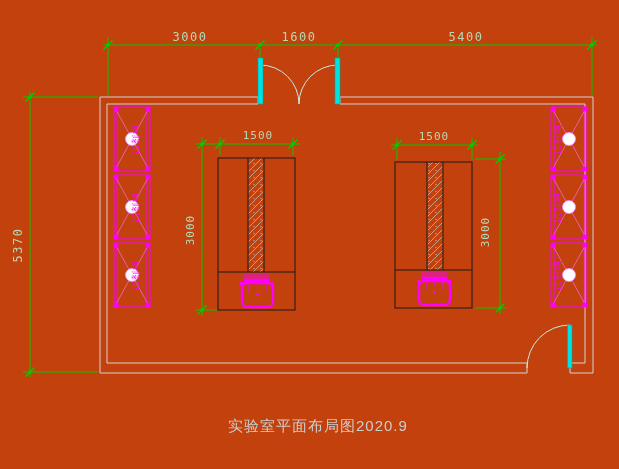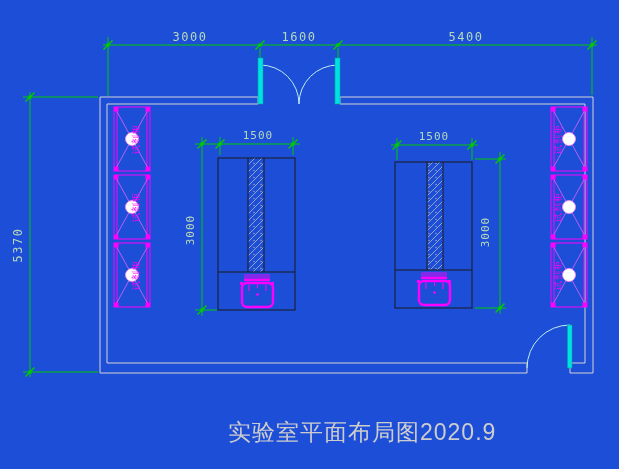--- a/index.html
+++ b/index.html
@@ -1,28 +1,28 @@
 <!DOCTYPE html>
 <html><head>
 <meta charset="utf-8">
 <style>
   html,body{margin:0;padding:0;background:#ffffff;}
-  .canvas{position:relative;width:619px;height:469px;background:#1d4ed8;overflow:hidden;
+  .canvas{position:relative;width:619px;height:469px;background:#c2410c;overflow:hidden;
           font-family:"Liberation Sans",sans-serif;}
   svg{position:absolute;left:0;top:0;}
   .dim-text{font-family:"DejaVu Sans Mono",monospace;font-size:12px;letter-spacing:1.5px;
             fill:#b6d9b6;text-anchor:middle;}
   .dim-text-sm{font-family:"DejaVu Sans Mono",monospace;font-size:11px;letter-spacing:1px;
             fill:#b6d9b6;text-anchor:middle;}
   .cab-text{font-family:"Liberation Sans",sans-serif;font-size:9px;fill:#ff00ff;
             text-anchor:middle;letter-spacing:1px;}
   .wall{stroke:#d4d4d4;stroke-width:1;fill:none;}
   .dim{stroke:#00cc00;stroke-width:1;fill:none;}
   .bench{stroke:#1a1a1a;stroke-width:1;fill:none;}
-  .title{position:absolute;left:228px;top:417px;width:240px;font-size:23px;color:#cdcdcd;
+  .title{position:absolute;left:228px;top:417px;width:240px;font-size:15px;color:#cdcdcd;
          letter-spacing:1px;white-space:nowrap;font-weight:400;}
 </style>
 </head>
 <body>
 
 <div class="canvas">
 <svg width="619" height="469" viewBox="0 0 619 469">
   <defs>
     <pattern id="hatch" width="7" height="7" patternUnits="userSpaceOnUse">
       <path d="M0 7 L7 0" stroke="#c6c6c6" stroke-width="0.7"></path>

